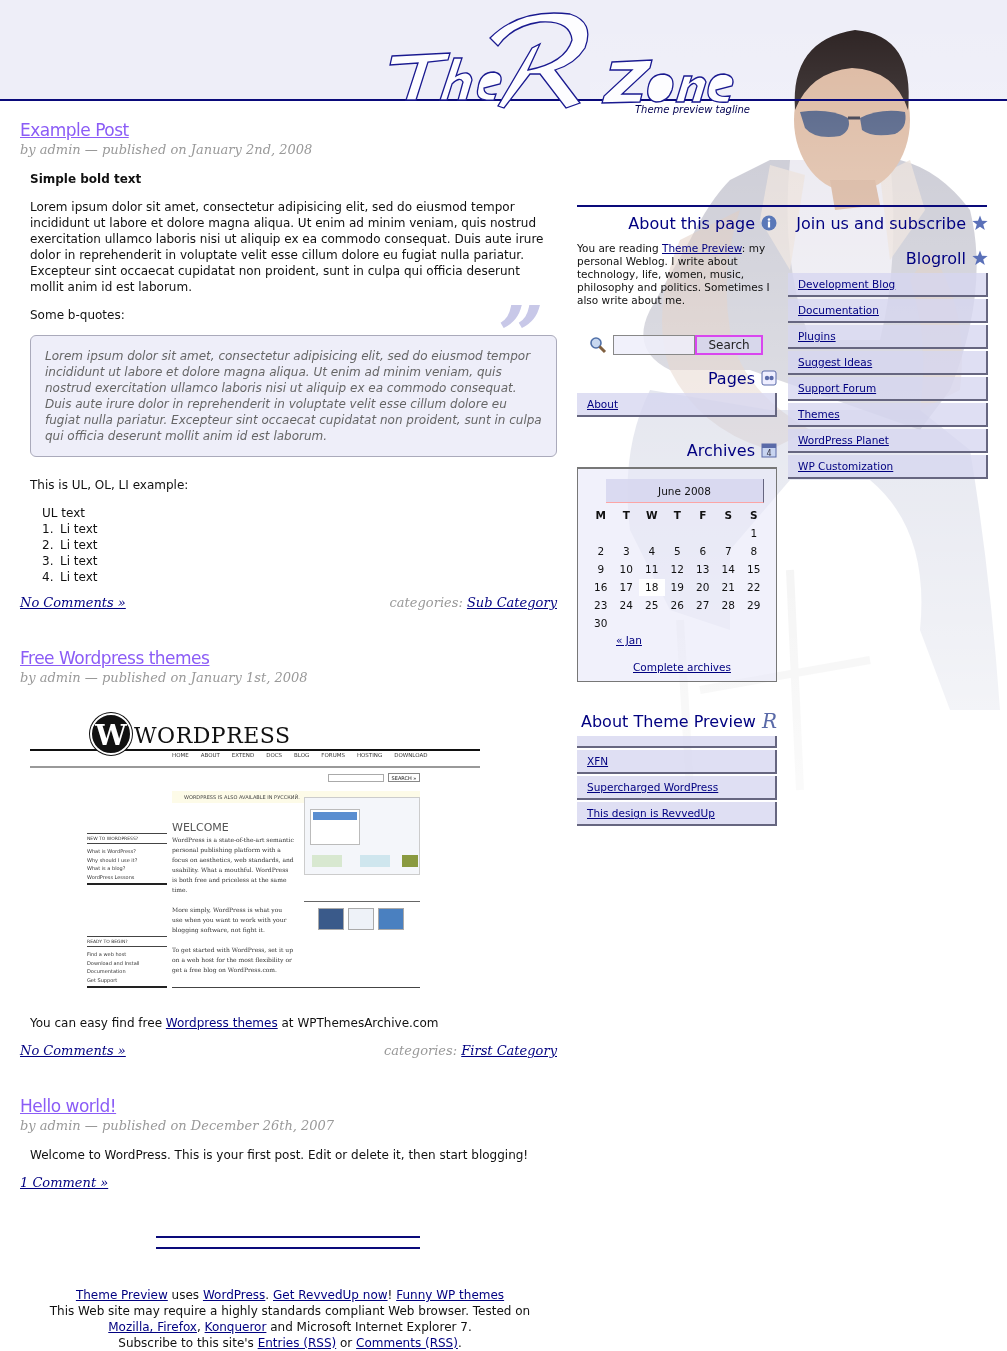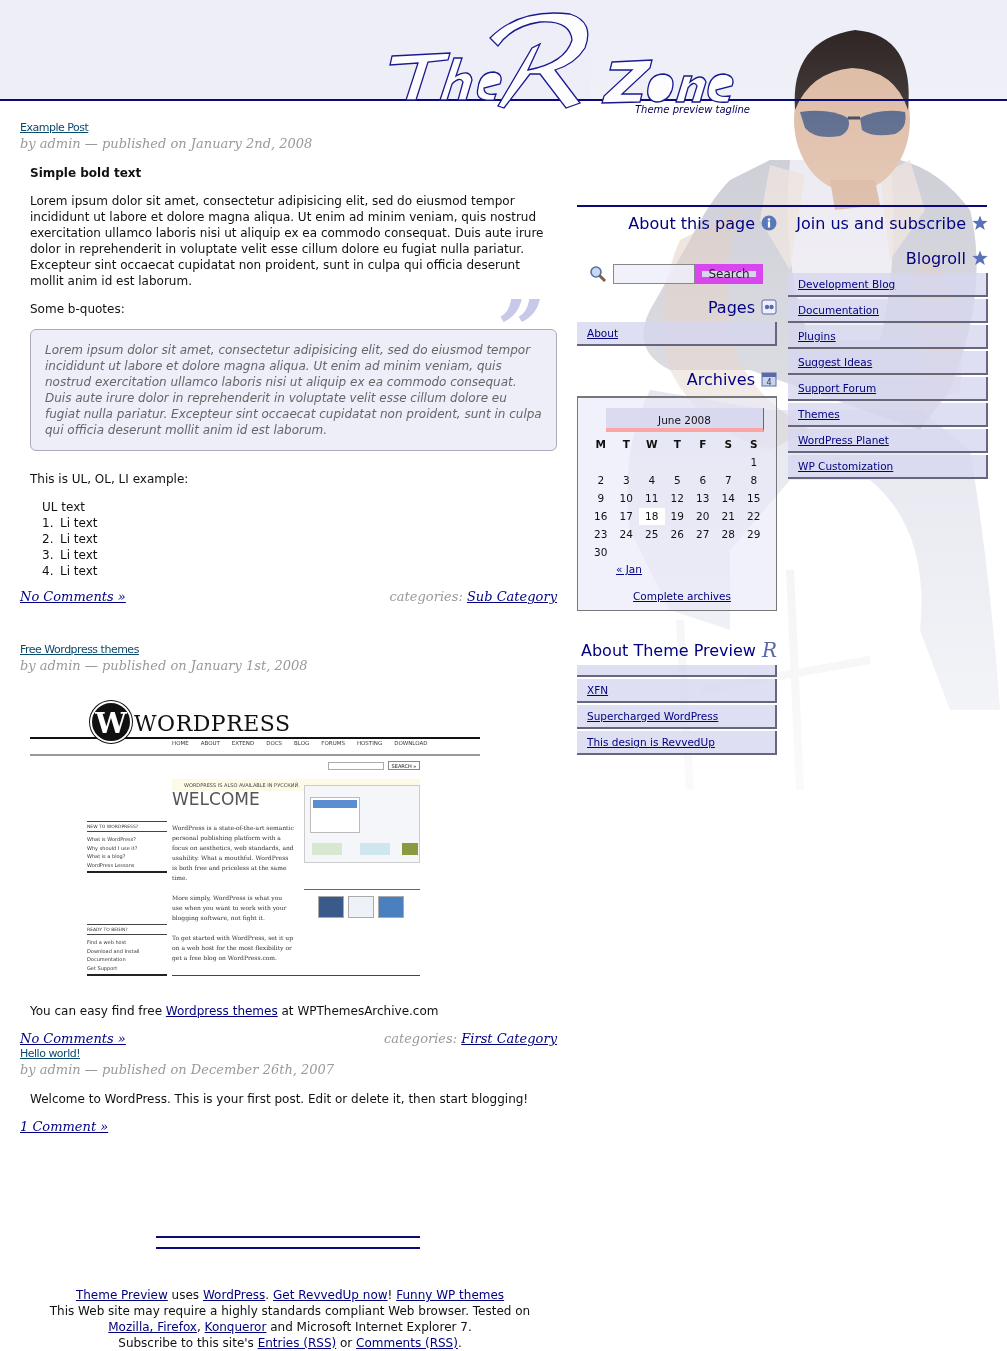--- a/index.html
+++ b/index.html
@@ -16,21 +16,21 @@
   .header-line { position: absolute; left: 0; top: 99px; width: 1007px; height: 2px; background: #0a0a7a; }
   .logo { position: absolute; left: 380px; top: 8px; width: 370px; height: 105px; }
   .tagline { position: absolute; left: 635px; top: 104px; font-style: italic; font-size: 10px; color: #000050; }
 
   
   .person { position: absolute; left: 590px; top: 10px; width: 417px; height: 820px; }
 
   
   .content { position: absolute; left: 20px; top: 120px; width: 537px; }
   .post { position: relative; }
-  .post-title { font-family: "DejaVu Sans", sans-serif; font-size: 11px; color: #0c4a6e; text-decoration: underline; display: inline-block; letter-spacing: -0.5px; }
+  .post-title { font-family: "DejaVu Sans", sans-serif; font-size: 17px; color: #8b5cf6; text-decoration: underline; display: inline-block; letter-spacing: -0.5px; }
   .post-meta { font-family: "DejaVu Serif", serif; font-style: italic; font-size: 13px; color: #999; margin-top: 2px; }
   .entry { margin-left: 10px; font-size: 12px; line-height: 16px; color: #111; }
   .entry p { margin: 12px 0; }
   .bold { font-weight: bold; }
   blockquote {
     margin: 10px 0; padding: 12px 14px; background: #eeeef9; border: 1px solid #aab;
     border-radius: 6px; font-style: italic; color: #666; position: relative;
   }
   .bq-mark { position: absolute; right: 12px; top: -8px; font-size: 80px; color: #c8c8e8; font-family: "DejaVu Serif", serif; font-weight: bold; }
   .bq-text { position: relative; }
@@ -49,23 +49,23 @@
   
   .sb-line { position: absolute; left: 577px; top: 205px; width: 410px; height: 2px; background: #0a0a7a; }
   .sb1 { position: absolute; left: 577px; top: 210px; width: 200px; }
   .sb2 { position: absolute; left: 788px; top: 210px; width: 200px; }
   .sb-head { text-align: right; font-size: 16px; color: #000080; height: 26px; display: flex; justify-content: flex-end; align-items: center; gap: 6px; }
   .sb-icon { width: 16px; height: 16px; display: inline-block; }
   .sb-text { font-size: 10.5px; line-height: 13px; color: #111; margin-top: 6px; }
   .sb-list-item { height: 24px; background: rgba(214,214,240,0.78); border-right: 2px solid #666680; border-bottom: 2px solid #666680; margin-bottom: 2px; padding: 5px 0 0 10px; font-size: 10.5px; }
   .search-row { display: flex; align-items: center; margin: 28px 0 0 12px; }
   .search-input { width: 82px; height: 20px; border: 1px solid #888; background: rgba(238,238,250,0.85); margin-left: 6px; }
-  .search-btn { width: 68px; height: 20px; border: 7px solid #d946ef; background: rgba(214,214,236,0.9); font-size: 12px; color: #222; display: flex; align-items: center; justify-content: center; }
+  .search-btn { width: 68px; height: 20px; border: 2px solid #d946ef; background: rgba(214,214,236,0.9); font-size: 12px; color: #222; display: flex; align-items: center; justify-content: center; }
   .cal-box { width: 200px; border: 1px solid #777; border-top: 2px solid #777; background: rgba(232,232,248,0.6); padding: 10px 10px 8px 10px; margin-top: 4px; }
-  .cal-caption { height: 24px; background: rgba(214,214,238,0.85); border-right: 1px solid #666680; border-bottom: 4px solid #fca5a5; font-size: 10.5px; text-align: center; line-height: 24px; margin: 0 2px 4px 18px; }
+  .cal-caption { height: 24px; background: rgba(214,214,238,0.85); border-right: 1px solid #666680; border-bottom: 1px solid #fca5a5; font-size: 10.5px; text-align: center; line-height: 24px; margin: 0 2px 4px 18px; }
   .cal-grid { display: grid; grid-template-columns: repeat(7, 25.5px); font-size: 10.5px; row-gap: 1px; }
   .cal-grid div { height: 17px; text-align: center; line-height: 17px; }
   .cal-grid .dow { font-weight: bold; }
   .cal-grid .today { background: #fff; }
   .cal-links { font-size: 10.5px; margin-top: 2px; }
 </style>
 </head>
 <body>
 
 <div class="header-band"></div>
@@ -186,21 +186,21 @@
           <span>EXTEND</span>
           <span>DOCS</span>
           <span>BLOG</span>
           <span>FORUMS</span>
           <span>HOSTING</span>
           <span>DOWNLOAD</span>
       </div>
       <div style="position:absolute;left:298px;top:69px;width:56px;height:8px;border:1px solid #aaa"></div>
       <div style="position:absolute;left:358px;top:68px;width:32px;height:9px;border:1px solid #888;font-size:5px;text-align:center;line-height:8px">SEARCH »</div>
       <div style="position:absolute;left:142px;top:86px;width:248px;height:12px;background:#fdfbe8;font-size:5px;line-height:12px;padding-left:12px;color:#444">WORDPRESS IS ALSO AVAILABLE IN РУССКИЙ.</div>
-      <div style="position:absolute;left:142px;top:96px;font-size:17px;color:#555">WELCOME</div>
+      <div style="position:absolute;left:142px;top:116px;font-size:11px;color:#555">WELCOME</div>
       <div style="position:absolute;left:142px;top:130px;width:122px;font-family:'DejaVu Serif',serif;font-size:6px;line-height:10px;color:#333">WordPress is a state-of-the-art semantic personal publishing platform with a focus on aesthetics, web standards, and usability. What a mouthful. WordPress is both free and priceless at the same time.<br><br>More simply, WordPress is what you use when you want to work with your blogging software, not fight it.<br><br>To get started with WordPress, set it up on a web host for the most flexibility or get a free blog on WordPress.com.</div>
       <div style="position:absolute;left:57px;top:128px;width:80px;border-top:1px solid #444;border-bottom:1px solid #444;font-size:4.5px;color:#333;padding:2px 0">
         <div>NEW TO WORDPRESS?</div>
       </div>
       <div style="position:absolute;left:57px;top:142px;width:80px;font-size:5px;line-height:8.5px;color:#333;border-bottom:2px solid #222;padding-bottom:2px">
         <div>What is WordPress?</div>
           <div>Why should I use it?</div>
           <div>What is a blog?</div>
           <div>WordPress Lessons</div>
       </div>
@@ -231,21 +231,21 @@
     </div>
     <div class="post-foot" style="margin-top:12px">
       <a>No Comments »</a>
       <span class="cats">
         <span class="cats-label">categories:</span>
         <a>First Category</a>
       </span>
     </div>
   </div>
 
-  <div class="post" style="">
+  <div class="post" style="margin-top:38px">
     <a class="post-title">Hello world!</a>
     <div class="post-meta">by admin — published on December 26th, 2007</div>
     <div class="entry" style="margin-top:14px">Welcome to WordPress. This is your first post. Edit or delete it, then start blogging!</div>
     <div class="post-foot" style="margin-top:12px">
       <a>1 Comment »</a>
     </div>
   </div>
 </div>
 
 <div style="position:absolute;left:156px;top:1236px;width:264px;height:2px;background:#0a0a7a"></div>
@@ -267,20 +267,23 @@
 <div class="sb-line"></div>
 
 <div class="sb1">
   <div class="sb-head">
     <span>About this page</span>
     <svg class="sb-icon" viewBox="0 0 16 16">
         <circle cx="8" cy="8" r="7.5" fill="#5a78b8"></circle>
         <circle cx="8" cy="4.5" r="1.3" fill="#fff"></circle>
         <rect x="6.9" y="6.5" width="2.2" height="6" fill="#fff"></rect>
       </svg>
+  </div>
+  <div class="sb-text">
+    <span>You are reading </span><a>Theme Preview</a><span>: my personal Weblog. I write about technology, life, women, music, philosophy and politics. Sometimes I also write about me.</span>
   </div>
 
   <div class="search-row">
     <svg width="18" height="18" viewBox="0 0 18 18">
         <circle cx="7" cy="7" r="5" fill="#c8d8f0" stroke="#5070a8" stroke-width="1.6"></circle>
         <path d="M10.5 10.5 L16 16" stroke="#806040" stroke-width="3"></path>
       </svg>
     <input class="search-input" type="text" value="" style="">
     <div class="search-btn">Search</div>
   </div>

